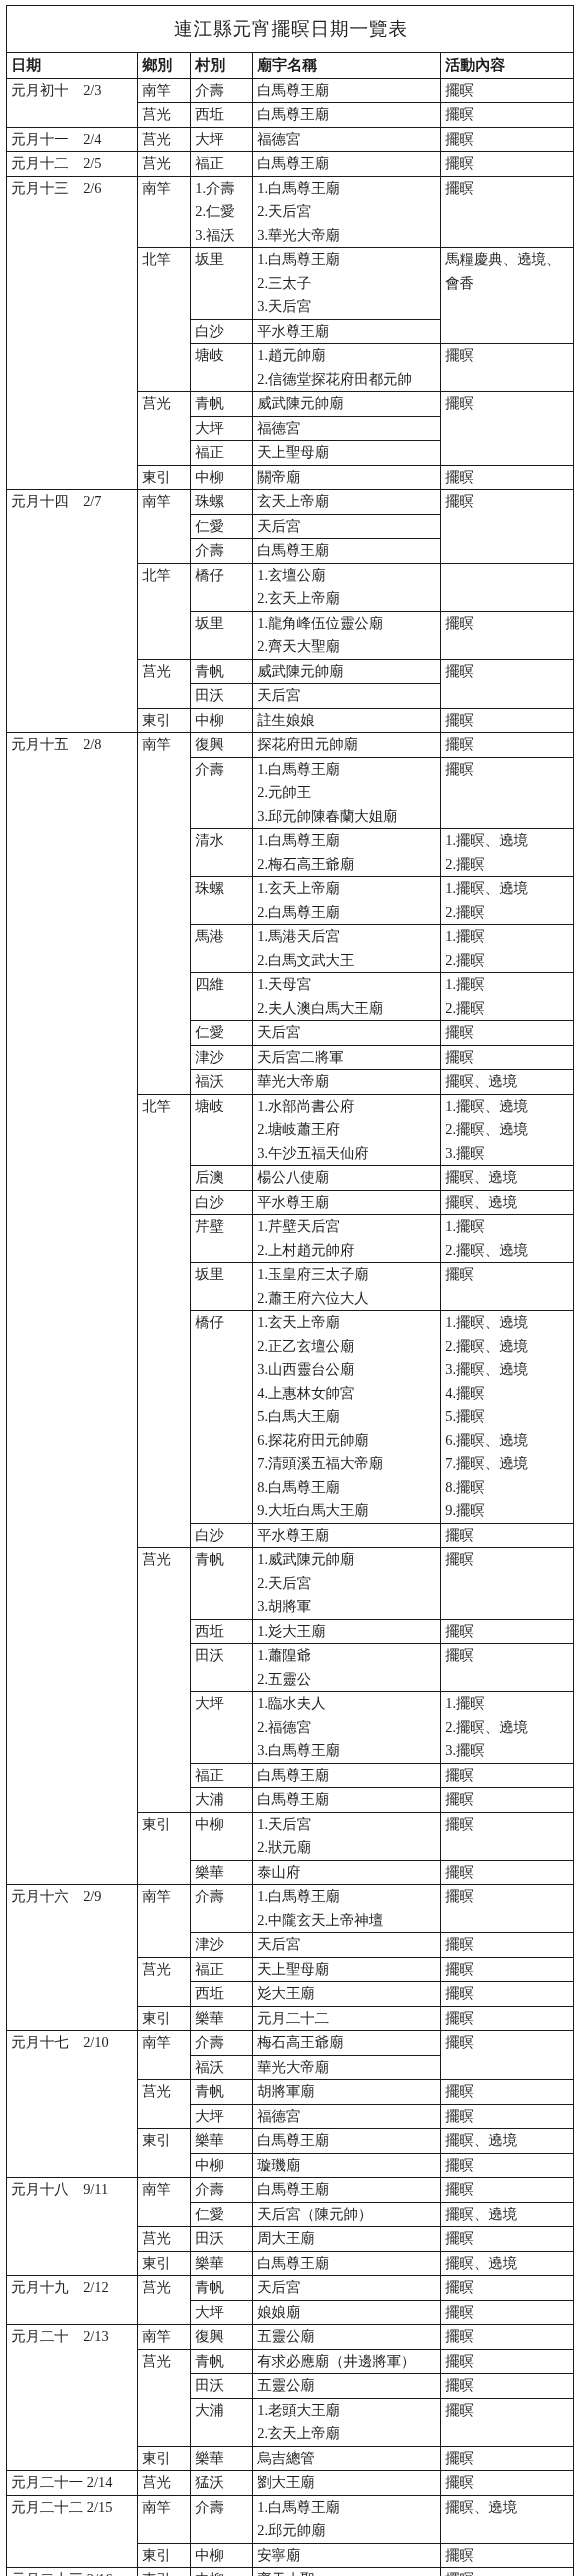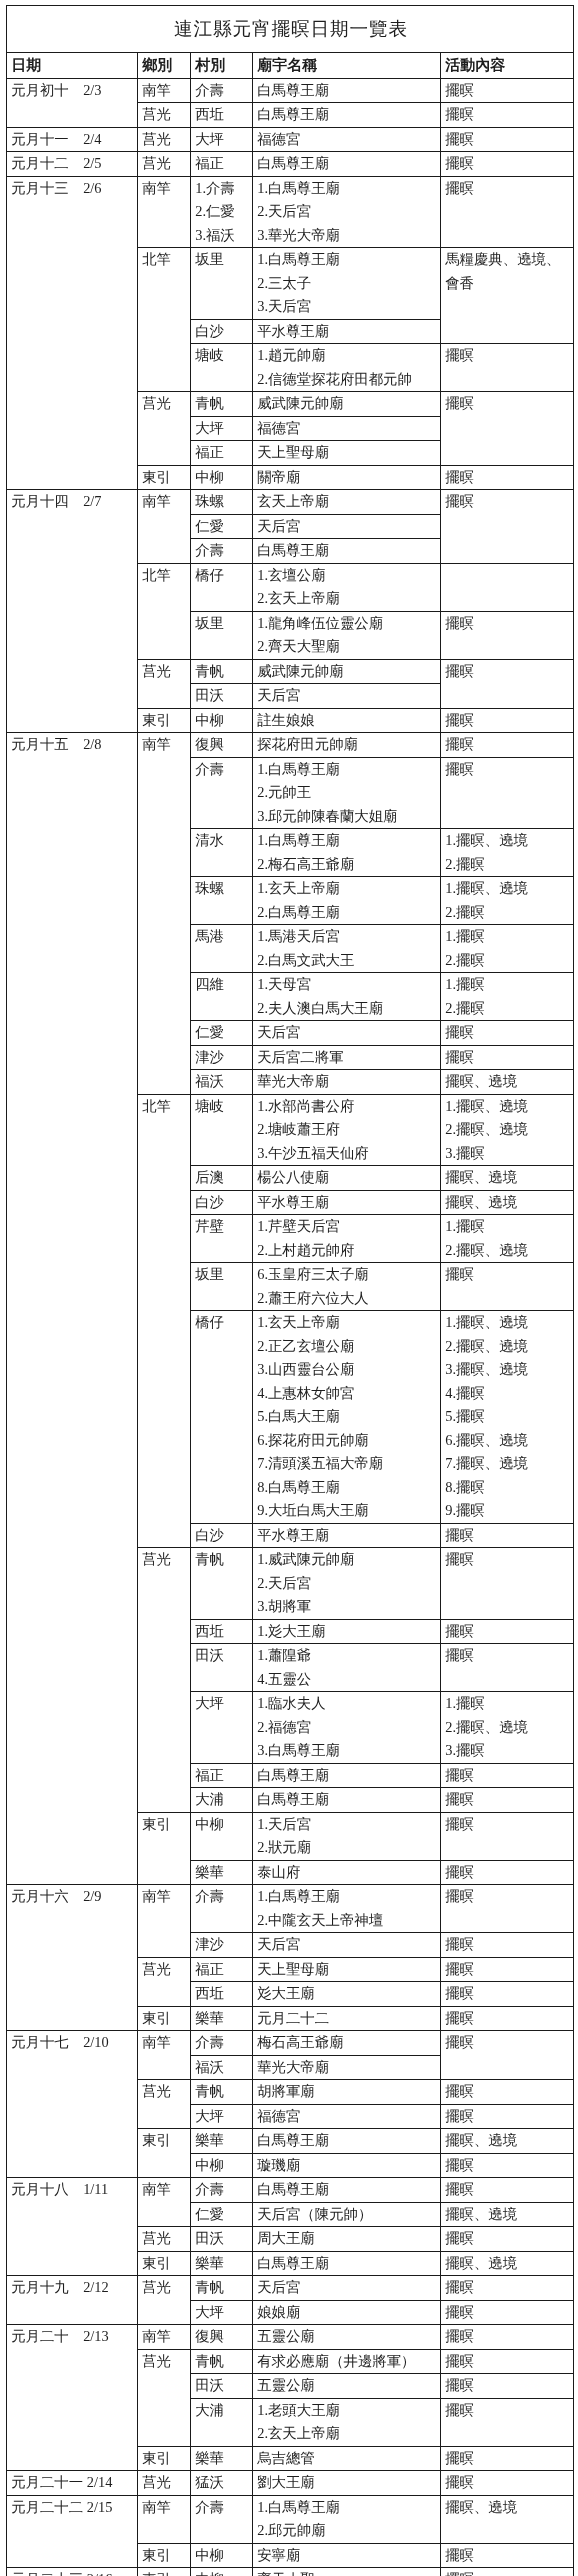--- a/index.html
+++ b/index.html
@@ -267,21 +267,21 @@
         </tr>
         <tr>
           <td>芹壁</td>
           <td>1.芹壁天后宮
 2.上村趙元帥府</td>
           <td>1.擺暝
 2.擺暝、遶境</td>
         </tr>
         <tr>
           <td>坂里</td>
-          <td>6.玉皇府三太子廟
+          <td>1.玉皇府三太子廟
 2.蕭王府六位大人</td>
           <td>擺暝</td>
         </tr>
         <tr>
           <td>橋仔</td>
           <td>1.玄天上帝廟
 2.正乙玄壇公廟
 3.山西靈台公廟
 4.上惠林女帥宮
 5.白馬大王廟
@@ -313,21 +313,21 @@
           <td>擺暝</td>
         </tr>
         <tr>
           <td>西坵</td>
           <td>1.彣大王廟</td>
           <td>擺暝</td>
         </tr>
         <tr>
           <td>田沃</td>
           <td>1.蕭隍爺
-4.五靈公</td>
+2.五靈公</td>
           <td>擺暝</td>
         </tr>
         <tr>
           <td>大坪</td>
           <td>1.臨水夫人
 2.福德宮
 3.白馬尊王廟</td>
           <td>1.擺暝
 2.擺暝、遶境
 3.擺暝</td>
@@ -411,21 +411,21 @@
           <td>樂華</td>
           <td>白馬尊王廟</td>
           <td>擺暝、遶境</td>
         </tr>
         <tr>
           <td>中柳</td>
           <td>璇璣廟</td>
           <td>擺暝</td>
         </tr>
         <tr>
-          <td rowspan="4">元月十八　1/11</td>
+          <td rowspan="4">元月十八　9/11</td>
           <td rowspan="2">南竿</td>
           <td>介壽</td>
           <td>白馬尊王廟</td>
           <td>擺暝</td>
         </tr>
         <tr>
           <td>仁愛</td>
           <td>天后宮（陳元帥）</td>
           <td>擺暝、遶境</td>
         </tr>

